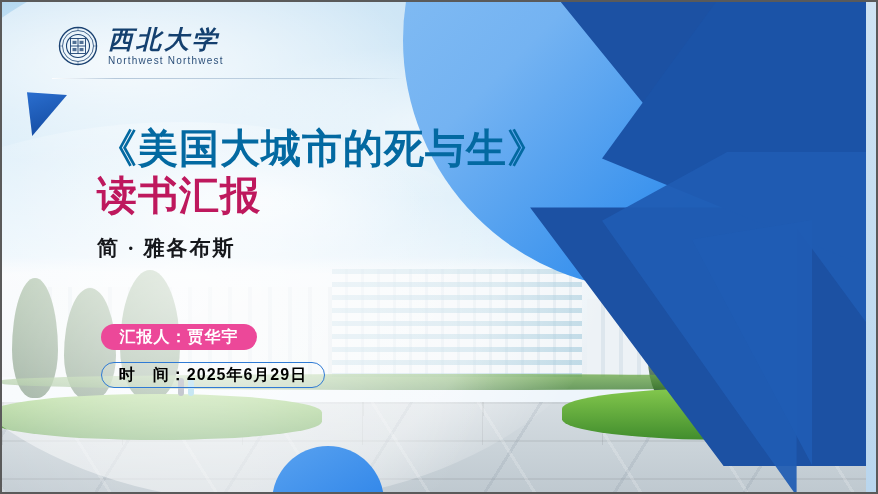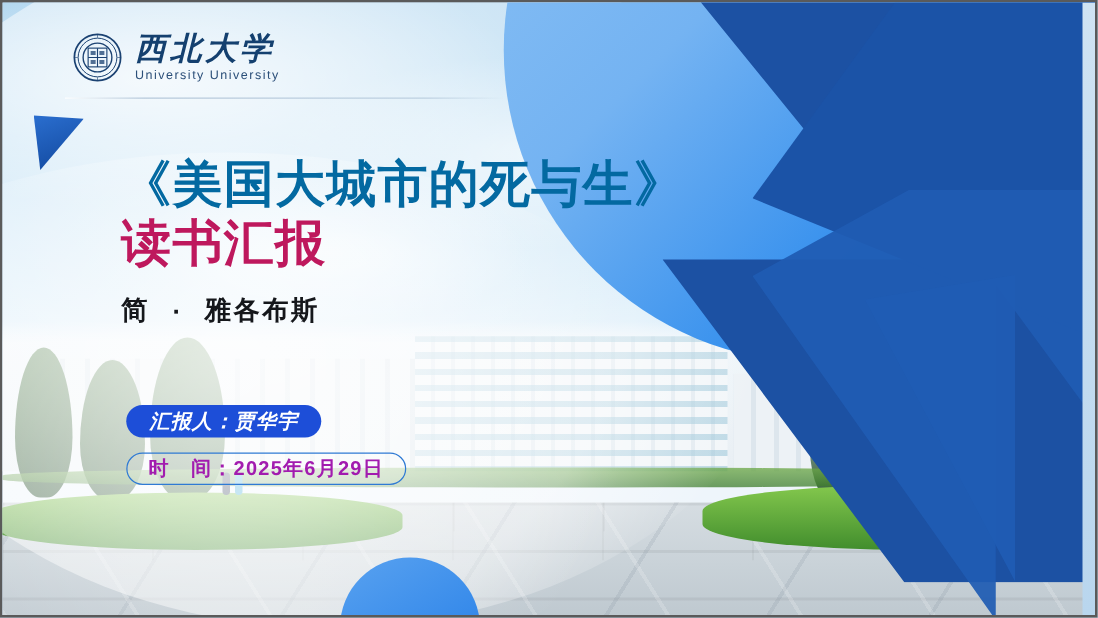--- a/index.html
+++ b/index.html
@@ -150,40 +150,40 @@
     font-family:"Liberation Sans","DejaVu Sans",sans-serif;
     font-size:40px;font-weight:700;color:#0369a1;letter-spacing:1px;
     line-height:1.12;white-space:nowrap;
   }
   .t-sub{
     font-family:"Liberation Sans","DejaVu Sans",sans-serif;
     font-size:40px;font-weight:700;color:#be185d;letter-spacing:1px;
     line-height:1.12;margin-top:2px;
   }
   .t-author{
-    font-family:Liberation Mono, monospace;
+    font-family:Liberation Serif, serif;
     font-size:21px;font-weight:700;color:#15171b;letter-spacing:2px;
     margin-top:16px;
   }
 
   
   .pills{position:absolute;left:99px;top:322px;}
   .pill{
     display:flex;align-items:center;justify-content:center;
     height:26px;border-radius:13px;white-space:nowrap;
     font-size:16px;font-weight:700;letter-spacing:1px;
     font-family:"Liberation Sans","DejaVu Sans",sans-serif;
   }
   .pill-filled{
-    width:156px;background:#1d4ed8;color:#ffffff;font-style:italic;
+    width:156px;background:#ec4899;color:#ffffff;
   }
   .pill-outline{
     width:224px;margin-top:12px;
     background:rgba(255,255,255,.14);
-    border:1.5px solid #2f7ad4;color:#a21caf;
+    border:1.5px solid #2f7ad4;color:#000000;
   }
 </style>
 </head>
 <body>
 
 <div id="slide">
 
   <div class="layer sky"></div>
 
   <div class="layer">
@@ -234,21 +234,21 @@
         <rect x="21.5" y="14.8" width="4" height="3.2" fill="#1b4272" opacity="0.75"></rect>
         <rect x="14.5" y="22" width="4" height="3.2" fill="#1b4272" opacity="0.75"></rect>
         <rect x="21.5" y="22" width="4" height="3.2" fill="#1b4272" opacity="0.75"></rect>
         <g stroke="#1b4272" stroke-width="0.6" opacity="0.8">
           <path d="M20 4.2 V1.8 M20 38.2 V35.8 M4.2 20 H1.8 M38.2 20 H35.8"></path>
         </g>
       </svg>
     </span>
     <span class="wordmark">
       <span class="cn">西北大学</span>
-      <span class="en">University University</span>
+      <span class="en">Northwest Northwest</span>
     </span>
   </div>
   <div class="hr"></div>
 
   <div class="titles">
     <div class="t-main">《美国大城市的死与生》</div>
     <div class="t-sub">读书汇报</div>
     <div class="t-author">简 · 雅各布斯</div>
   </div>
 

